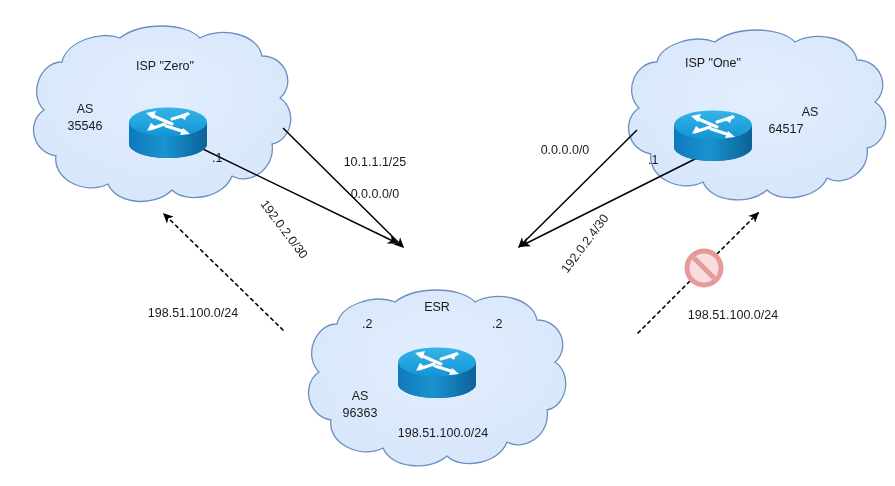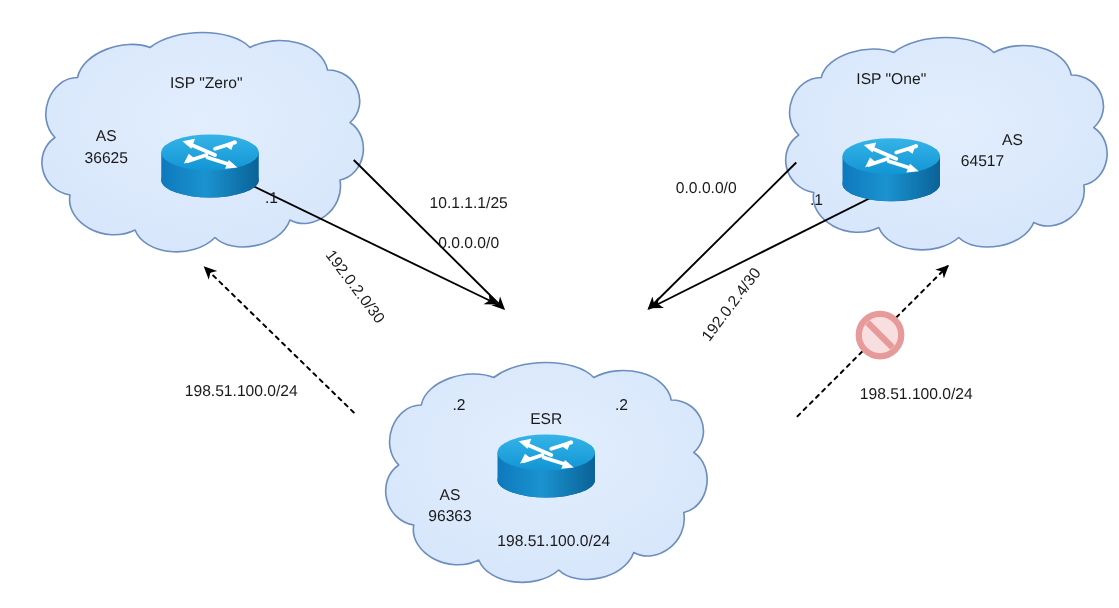--- a/index.html
+++ b/index.html
@@ -201,29 +201,29 @@
         <path d="M -22 -9 L -12 -11 L -15 -3 Z"></path>
         <path d="M 22 12 L 12 13 L 15 6 Z"></path>
         <path d="M 20 -10 L 11 -6 L 17 -2 Z"></path>
         <path d="M -21 9 L -12 5 L -17 1 Z"></path>
       </g>
     </g>
   </svg>
 
   <div class="lbl" style="left:105px; top:59px; width:120px;">ISP "Zero"</div>
   <div class="lbl" style="left:55px; top:102px; width:60px;">AS</div>
-  <div class="lbl" style="left:55px; top:119px; width:60px;">36625</div>
+  <div class="lbl" style="left:55px; top:119px; width:60px;">35546</div>
   <div class="lbl" style="left:212px; top:151px; width:24px; text-align:left;">.1</div>
 
   <div class="lbl" style="left:653px; top:56px; width:120px;">ISP "One"</div>
   <div class="lbl" style="left:780px; top:105px; width:60px;">AS</div>
   <div class="lbl" style="left:756px; top:122px; width:60px;">64517</div>
   <div class="lbl" style="left:648px; top:153px; width:24px; text-align:left;">.1</div>
 
-  <div class="lbl" style="left:404px; top:328px; width:66px;">ESR</div>
+  <div class="lbl" style="left:404px; top:300px; width:66px;">ESR</div>
   <div class="lbl" style="left:330px; top:389px; width:60px;">AS</div>
   <div class="lbl" style="left:330px; top:406px; width:60px;">96363</div>
   <div class="lbl" style="left:383px; top:426px; width:120px;">198.51.100.0/24</div>
   <div class="lbl" style="left:362px; top:317px; width:20px; text-align:left;">.2</div>
   <div class="lbl" style="left:492px; top:317px; width:20px; text-align:left;">.2</div>
 
   <div class="lbl two-line" style="left:316px; top:138px; width:104px;">
     <span>10.1.1.1/25</span><br>
     <span>0.0.0.0/0</span>
   </div>

